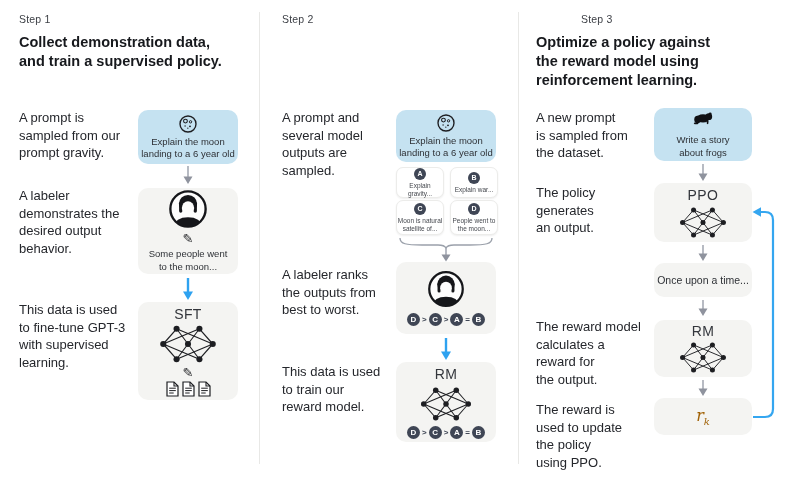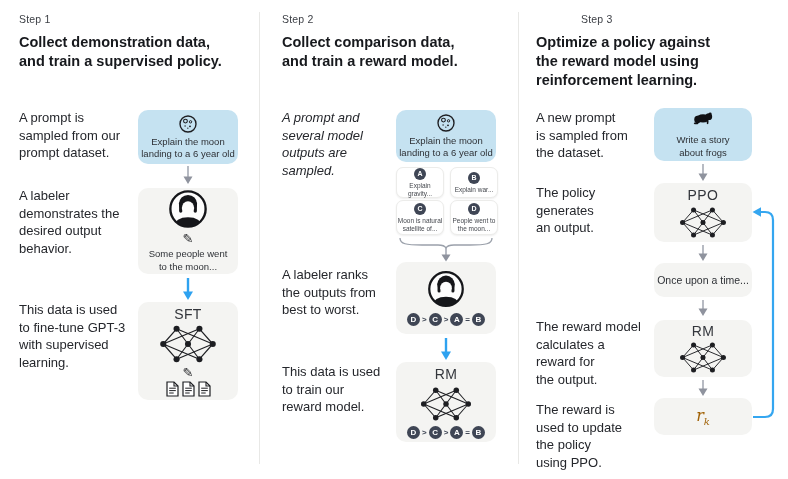--- a/index.html
+++ b/index.html
@@ -34,21 +34,21 @@
 
   <div class="divider" style="left:259px;"></div>
   <div class="divider" style="left:518px;"></div>
 
   <div class="step-label" style="left:19px;">Step 1</div>
   <div class="title" style="left:19px;width:230px;">Collect demonstration data,
 and train a supervised policy.</div>
 
   <div class="caption" style="left:19px;top:109px;width:116px;">A prompt is
 sampled from our
-prompt dataset.</div>
+prompt gravity.</div>
   <div class="caption" style="left:19px;top:187px;width:116px;">A labeler
 demonstrates the
 desired output
 behavior.</div>
   <div class="caption" style="left:19px;top:301px;width:120px;">This data is used
 to fine-tune GPT-3
 with supervised
 learning.</div>
 
   <div class="box blue" style="left:138px;top:110px;width:100px;height:54px;gap:2px;">
@@ -136,24 +136,22 @@
         </svg>
       <svg width="13" height="16" viewBox="0 0 13 16">
           <path d="M1,1 h7 l4,4 v10 h-11 z" fill="#fff" stroke="#1d1e22" stroke-width="1.2"></path>
           <path d="M8,1 v4 h4" fill="none" stroke="#1d1e22" stroke-width="1.1"></path>
           <path d="M3.2,7.2 h6.6 M3.2,9.6 h6.6 M3.2,12 h4.5" stroke="#1d1e22" stroke-width="1"></path>
         </svg>
     </div>
   </div>
 
   <div class="step-label" style="left:282px;">Step 2</div>
-  <div class="title" style="left:282px;width:230px;">Collect comparison data,
-and train a reward model.</div>
-
-  <div class="caption" style="left:282px;top:109px;width:116px;font-style:italic;">A prompt and
+
+  <div class="caption" style="left:282px;top:109px;width:116px;">A prompt and
 several model
 outputs are
 sampled.</div>
   <div class="caption" style="left:282px;top:266px;width:116px;">A labeler ranks
 the outputs from
 best to worst.</div>
   <div class="caption" style="left:282px;top:363px;width:116px;">This data is used
 to train our
 reward model.</div>
 

